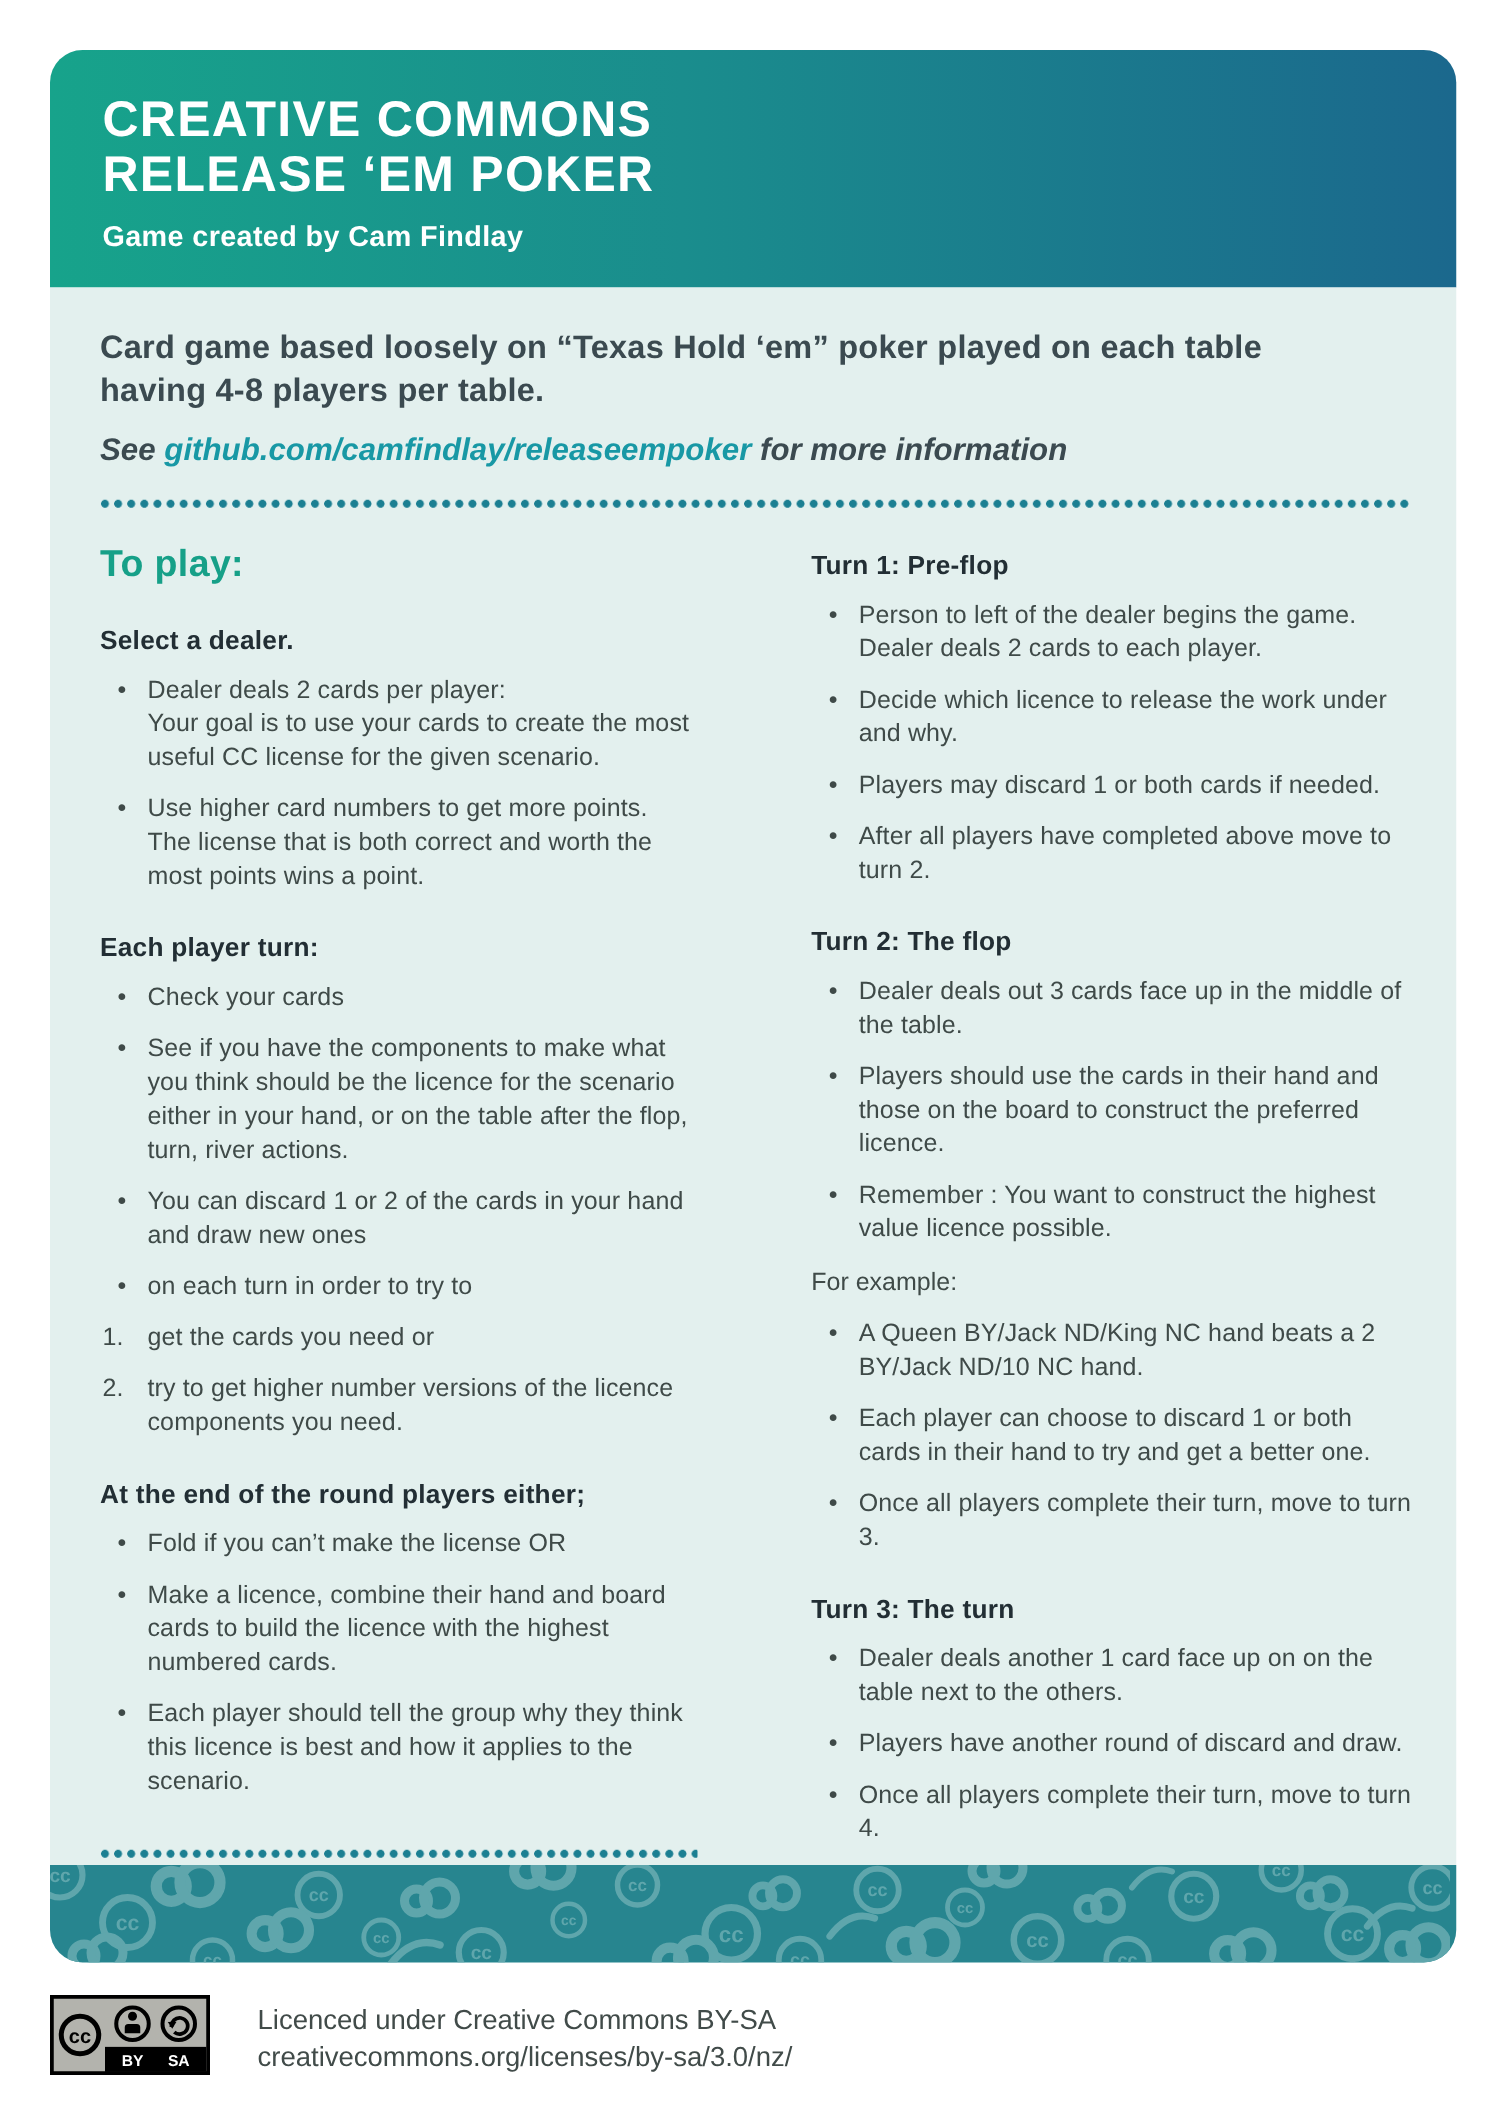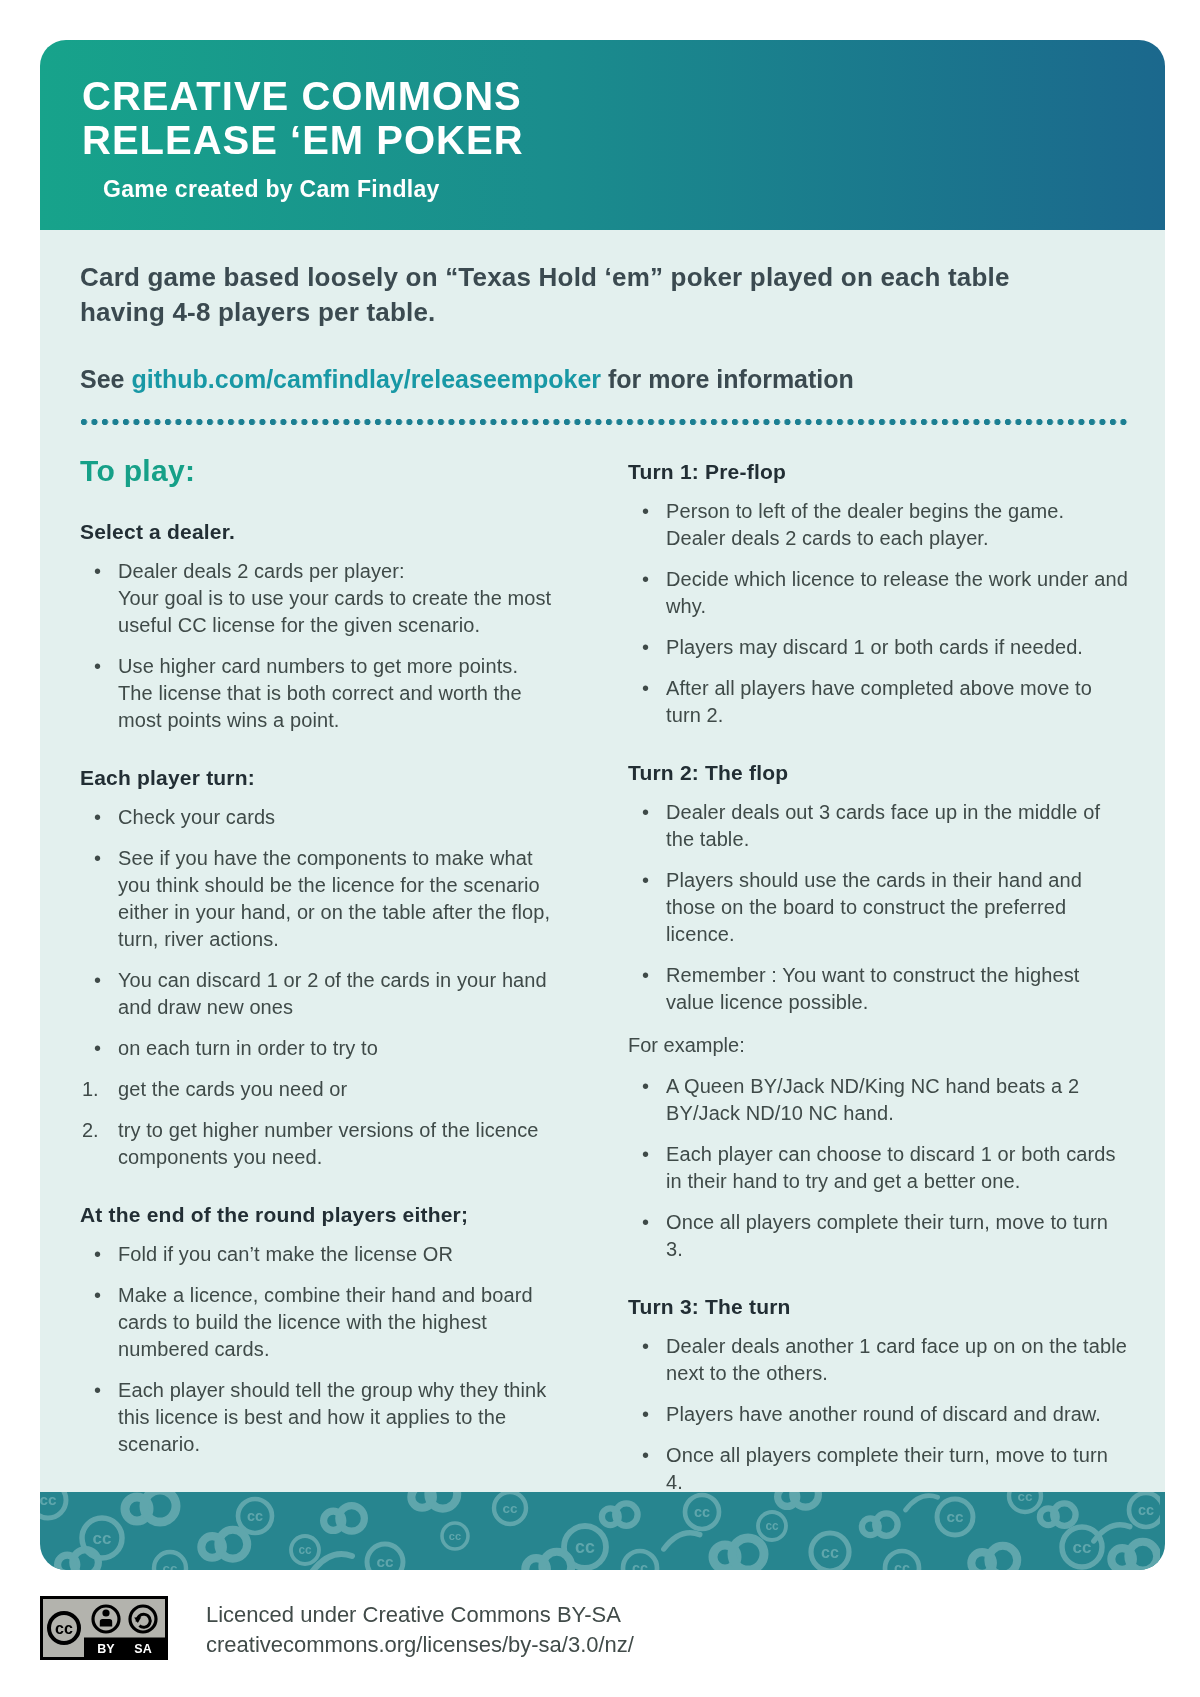--- a/index.html
+++ b/index.html
@@ -11,39 +11,39 @@
   .card { position:absolute; left:40px; top:40px; width:1125px; }
 
   
   .banner {
     height:190px; border-radius:26px 26px 0 0; padding:34px 42px 0 42px;
     background:linear-gradient(90deg, #17a38b 0%, #1a8d8d 45%, #1b688d 100%);
   }
   .banner h1 {
     color:#ffffff; font-size:40px; line-height:44px; font-weight:bold; letter-spacing:1px;
   }
-  .banner .subtitle { color:#ffffff; font-size:23px; font-weight:bold; margin-top:14px; letter-spacing:0.3px;margin-left:21px; }
+  .banner .subtitle { color:#ffffff; font-size:23px; font-weight:bold; margin-top:14px; letter-spacing:0.3px; }
 
   
   .content {
     background:#e3f0ee; height:1262px; padding:30px 36px 0 40px; overflow:hidden;
   }
   .lead {
     width:930px; font-size:26px; line-height:35px; font-weight:bold; color:#3b4a50; letter-spacing:0.2px;
   }
-  .see-line { margin-top:35px; font-size:25px; font-weight:bold; color:#3b4a50; }
+  .see-line { margin-top:16px; font-size:25px; font-weight:bold; color:#3b4a50;font-style:italic; }
   .see-line .lnk { color:#1898a5; text-decoration:none; cursor:pointer; }
 
   .dots {
     height:8px; margin-top:24px;
     background-image:radial-gradient(circle at 4px 4px, #1b7f92 2.9px, rgba(0,0,0,0) 3.4px);
     background-size:10.5px 8px; background-repeat:repeat-x;
   }
 
-  .columns { display:flex; margin-top:28px; }
+  .columns { display:flex; margin-top:28px;gap:21px; }
   .col-l { width:478px; }
   .col-r { width:532px; margin-left:70px; }
 
   .to-play { color:#16a088; font-size:30px; font-weight:bold; letter-spacing:0.3px; }
   h3.sec { color:#222e34; font-size:21px; font-weight:bold; margin-top:32px; letter-spacing:0.2px; }
   .col-r h3.sec { }
   .col-r h3.first { margin-top:6px; }
 
   .li { display:flex; margin-top:14px; }
   .li .mk { width:38px; flex:0 0 38px; padding-left:14px; color:#3f4a48; font-size:20px; line-height:27px; }

